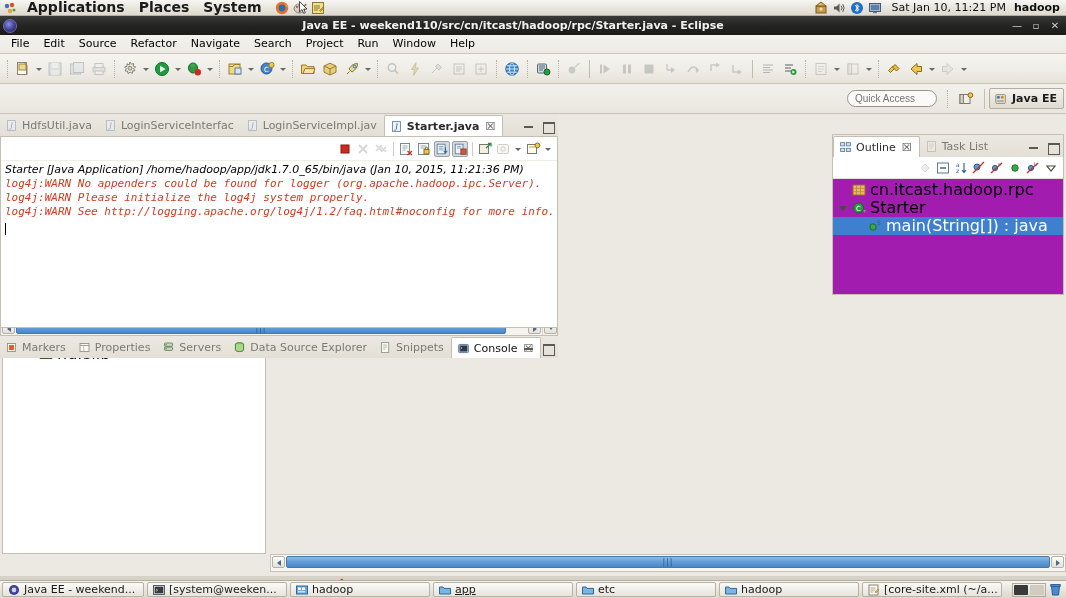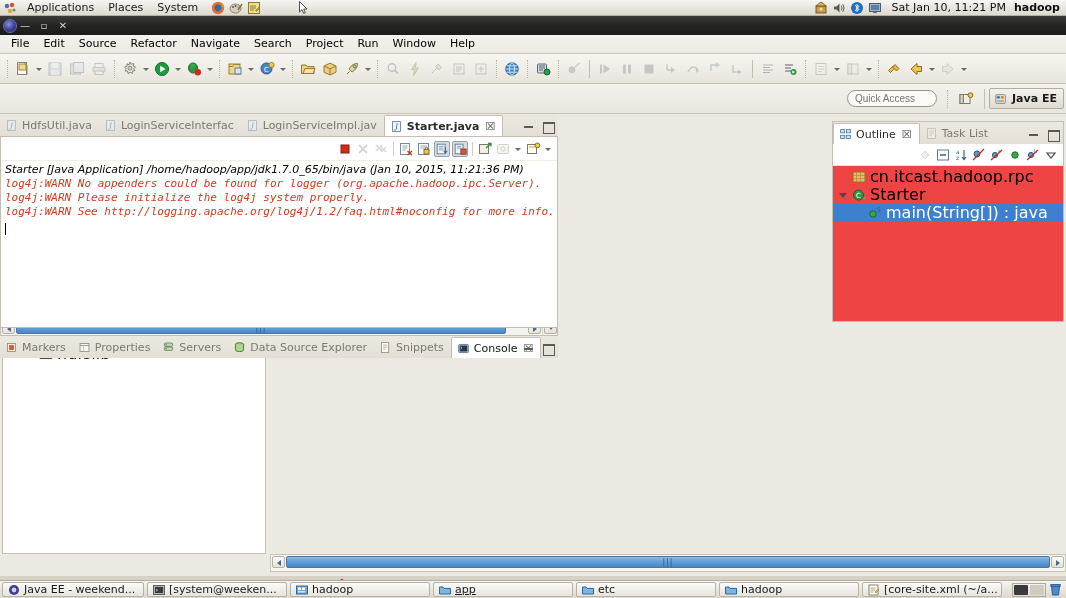--- a/index.html
+++ b/index.html
@@ -14,22 +14,22 @@
   #screen { position: relative; width: 1066px; height: 598px; }
 
   
   #gnome-panel {
     position: absolute; top: 0; left: 0; width: 1066px; height: 16px;
     background: linear-gradient(to bottom, #f7f6f4 0%, #e8e5de 55%, #dedad1 100%);
     border-bottom: 1px solid #b4aea1;
     display: flex; align-items: center;
   }
   .gp-menu {
-    font-size: 11px; color: #1a1a1a; padding: 0 7px; line-height: 15px;
-    white-space: nowrap; font-weight: normal;
+    font-size: 14px; color: #1a1a1a; padding: 0 7px; line-height: 15px;
+    white-space: nowrap; font-weight: bold;
   }
   .gp-icon { width: 14px; height: 14px; margin: 0 2px; position: relative; display:inline-block; }
   #gnome-panel .spacer { flex: 1; }
   .gp-clock { font-size: 11px; color: #111; padding: 0 8px; white-space: nowrap; }
   .gp-user { font-size: 11px; color: #111; font-weight: bold; padding-right: 6px; white-space: nowrap; }
 
   
   #panel-cursor {
     position: absolute; left: 299px; top: 1px; width: 10px; height: 14px;
   }
@@ -311,22 +311,22 @@
   }
   .con-head { color: #000; font-family:"DejaVu Sans","Liberation Sans",sans-serif;
     font-size:11px; font-weight:normal; }
   .con-warn { color: #d23b1f; }
   #con-caret {
     position: absolute; left: 4px; top: 86px; width: 1px; height: 12px;
     background: #000;
   }
 
   
-  #outline-view { left: 832px; top: 7px; width: 232px; height: 201px;
-     border: 1px solid #c4bfb2; background: #ef4444; }
+  #outline-view { left: 832px; top: 20px; width: 232px; height: 161px;
+     border: 1px solid #c4bfb2; background: #a21caf; }
   #outline-tree { font-size: 11px; padding-top: 2px; }
 
   
   #bottom-hscroll {
     position: absolute; left: 270px; top: 440px; width: 796px; height: 18px;
     background: #f7f5f0; border: 1px solid #c9c4b7;
   }
 
   
   #taskbar {
@@ -431,20 +431,21 @@
         <rect x="2.8" y="3.8" width="8.4" height="5.4" fill="#5a7fa8"></rect>
         <rect x="5" y="10.8" width="4" height="1.4" fill="#6a7a8a"></rect>
       </svg>
     </div>
     <div class="gp-clock">Sat Jan 10, 11:21 PM</div>
     <div class="gp-user">hadoop</div>
   </div>
 
   <div id="win-title">
     <div id="eclipse-logo"></div>
+    <div class="wt-text">Java EE - weekend110/src/cn/itcast/hadoop/rpc/Starter.java - Eclipse</div>
     <div class="wt-btn">
         <span>—</span>
       </div>
     <div class="wt-btn">
         <span>▫</span>
       </div>
     <div class="wt-btn">
         <span>✕</span>
       </div>
   </div>

